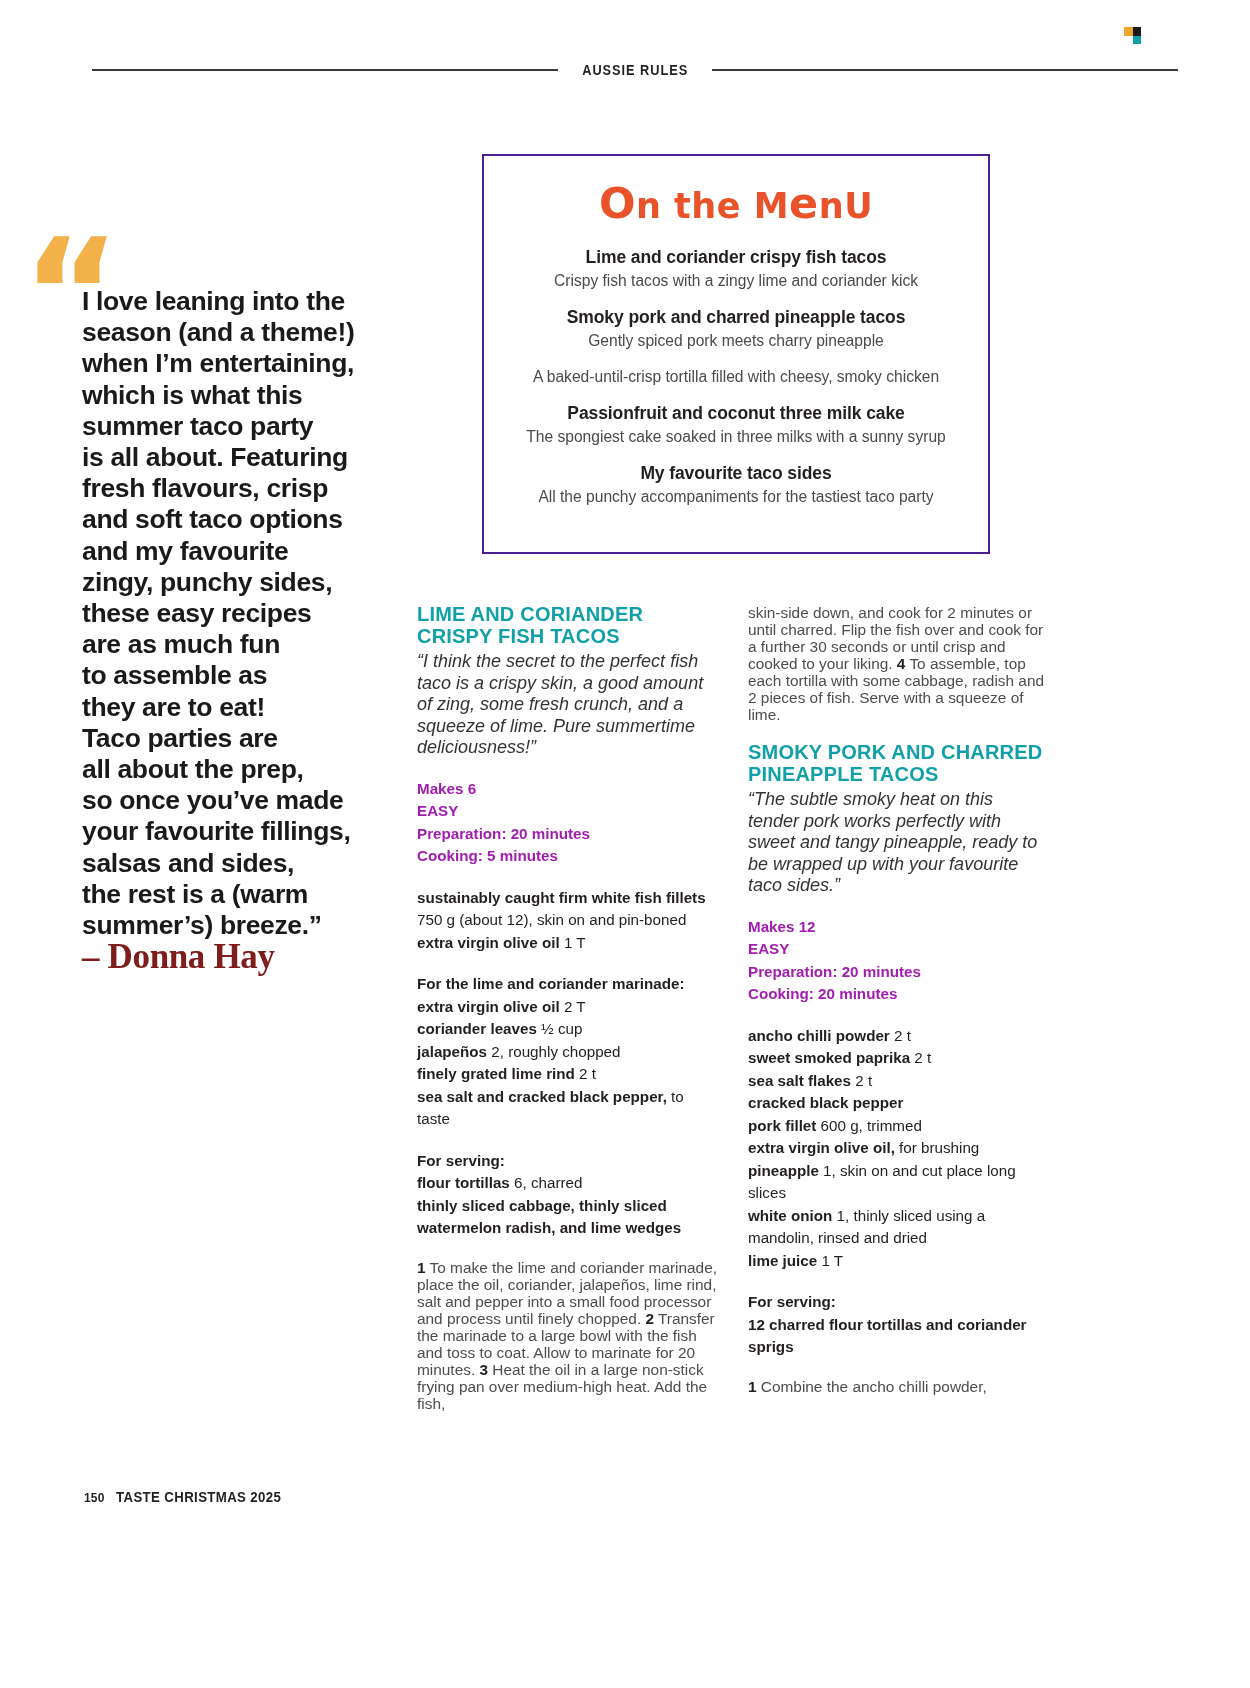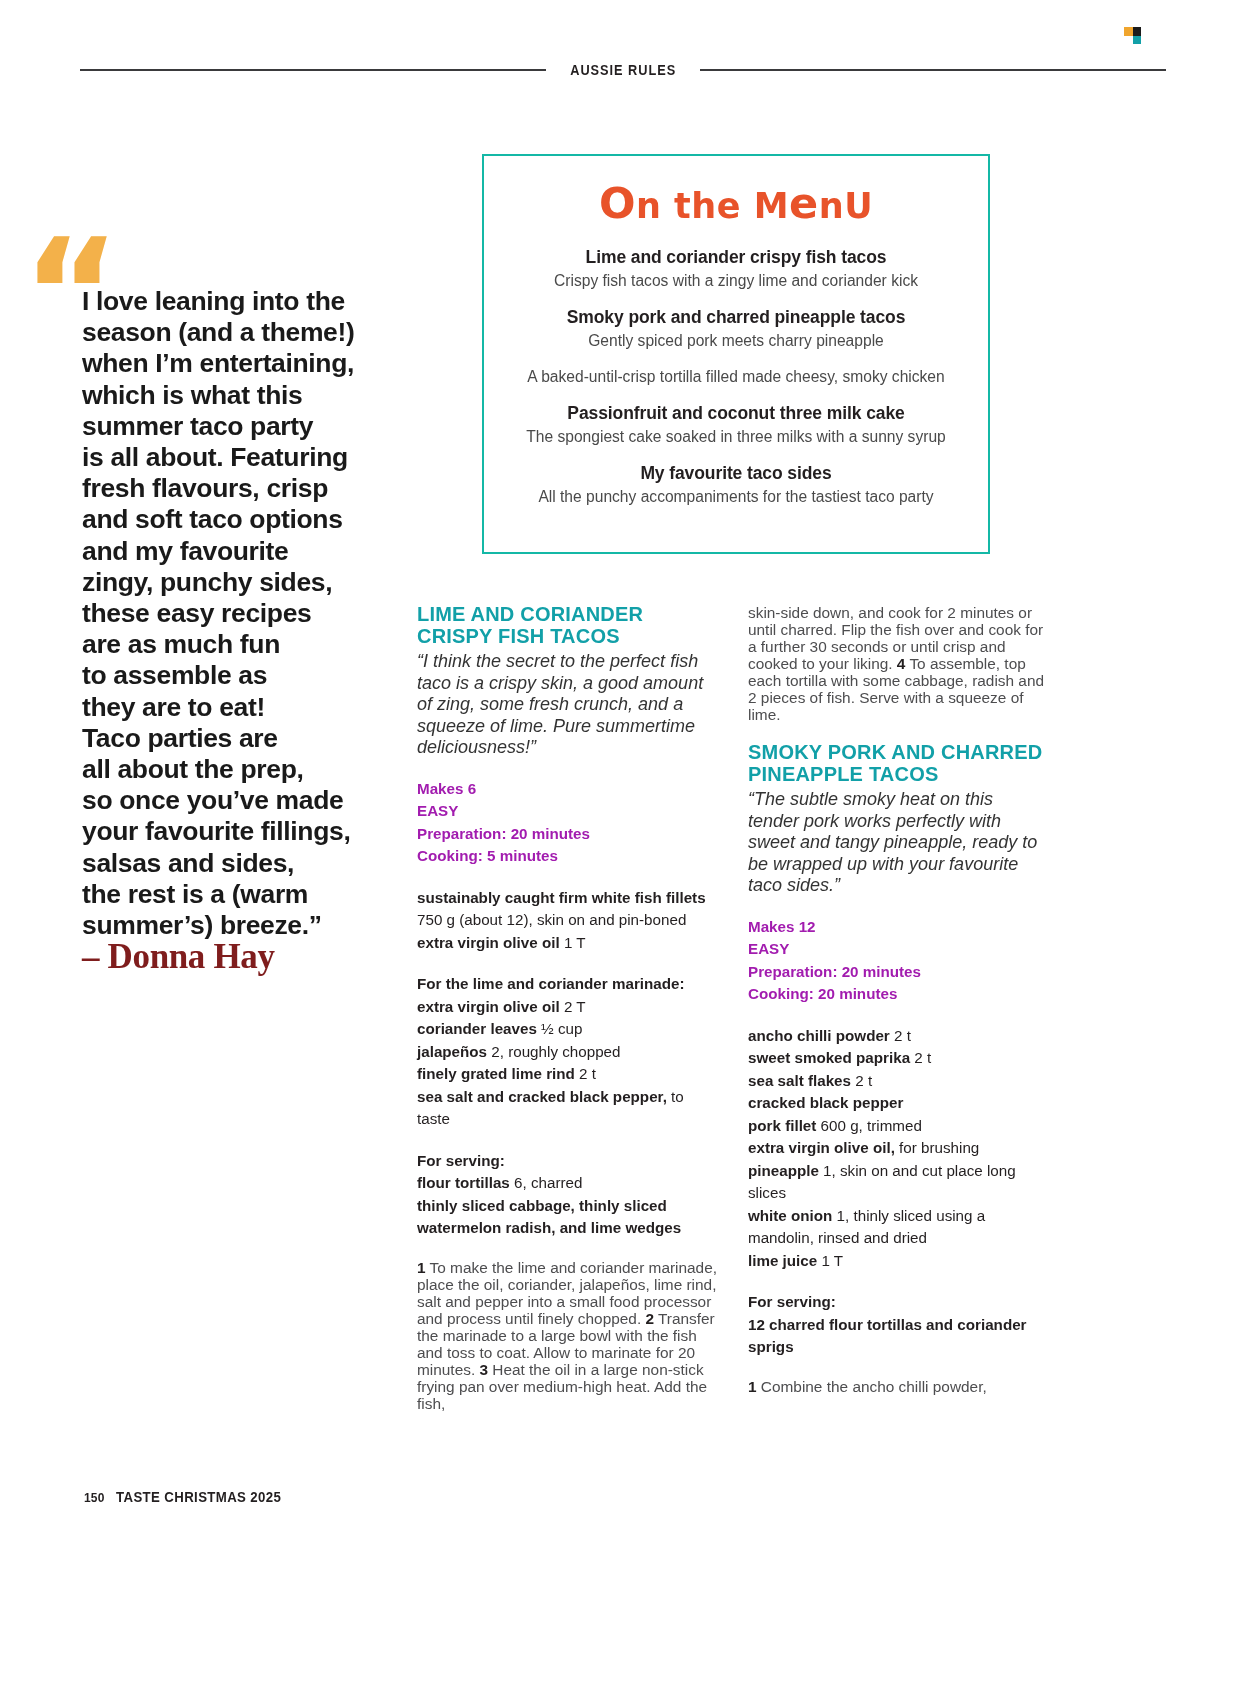--- a/index.html
+++ b/index.html
@@ -27,21 +27,21 @@
     display: grid;
     grid-template-columns: 1fr 1fr;
     grid-template-rows: 1fr 1fr;
   }
   .reg-mark i { display: block; }
 
   
   .running-head {
     position: absolute;
     top: 62px;
-    left: 80px;
+    left: 92px;
     width: 1086px;
     display: flex;
     align-items: center;
     gap: 17px;
   }
   .running-head .rule {
     flex: 1 1 auto;
     height: 2px;
     background: #3a3a3c;
   }
@@ -95,21 +95,21 @@
     font-family: Liberation Serif, serif;
   }
 
   
   .menu-box {
     position: absolute;
     top: 154px;
     left: 482px;
     width: 508px;
     height: 400px;
-    border: 2px solid #14b8a6;
+    border: 2px solid #4c1d95;
     background: #ffffff;
     text-align: center;
     padding-top: 26px;
   }
   .menu-title {
     font-family: "DejaVu Sans", sans-serif;
     color: #e8532a;
     font-weight: bold;
     font-size: 35px;
     letter-spacing: 0.5px;
@@ -260,21 +260,21 @@
 
   <div class="menu-item">
     <div class="name">Lime and coriander crispy fish tacos</div>
     <div class="desc">Crispy fish tacos with a zingy lime and coriander kick</div>
   </div>
   <div class="menu-item">
     <div class="name">Smoky pork and charred pineapple tacos</div>
     <div class="desc">Gently spiced pork meets charry pineapple</div>
   </div>
   <div class="menu-item">
-    <div class="desc">A baked-until-crisp tortilla filled made cheesy, smoky chicken</div>
+    <div class="desc">A baked-until-crisp tortilla filled with cheesy, smoky chicken</div>
   </div>
   <div class="menu-item">
     <div class="name">Passionfruit and coconut three milk cake</div>
     <div class="desc">The spongiest cake soaked in three milks with a sunny syrup</div>
   </div>
   <div class="menu-item">
     <div class="name">My favourite taco sides</div>
     <div class="desc">All the punchy accompaniments for the tastiest taco party</div>
   </div>
 </section>

